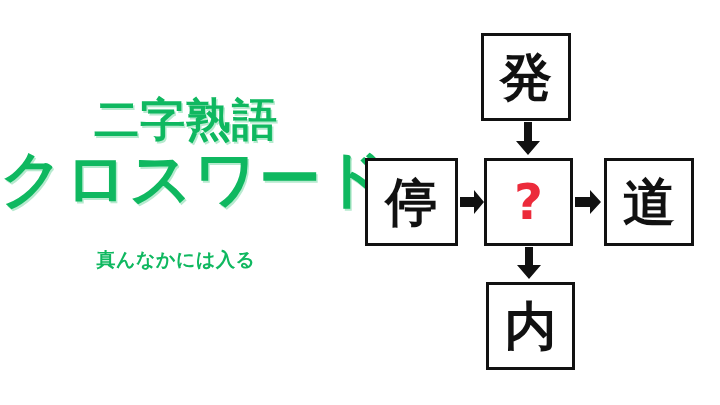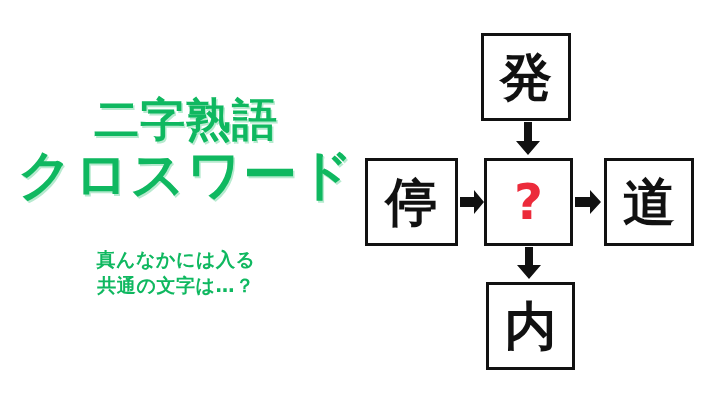--- a/index.html
+++ b/index.html
@@ -34,21 +34,21 @@
   .title-line {
     color: #0fb860;
     font-family: "DejaVu Sans", "Liberation Sans", sans-serif;
     font-weight: 700;
     letter-spacing: 0.02em;
     line-height: 1.06;
     white-space: nowrap;
     text-shadow: 1.5px 1.5px 0 rgba(15,184,96,0.30);
   }
   .title-line-1 { font-size: 45px; }
-  .title-line-2 { font-size: 54px; margin-top: 2px; }
+  .title-line-2 { font-size: 62px; margin-top: 2px; }
 
   .subtitle-block {
     position: absolute;
     left: 0px;
     top: 247px;
     width: 352px;
     text-align: center;
   }
   .subtitle-line {
     color: #0fb860;
@@ -102,21 +102,20 @@
 
 <div class="canvas">
 
   <div class="title-block">
     <div class="title-line title-line-1">二字熟語</div>
     <div class="title-line title-line-2">クロスワード</div>
   </div>
 
   <div class="subtitle-block">
     <div class="subtitle-line">真んなかには入る</div>
-    <div class="subtitle-line">共通の文字は…？</div>
   </div>
 
   <div class="puzzle">
 
     <div class="cell cell-top">
       <span class="cell-char">発</span>
     </div>
 
     <div class="cell cell-left">
       <span class="cell-char">停</span>

